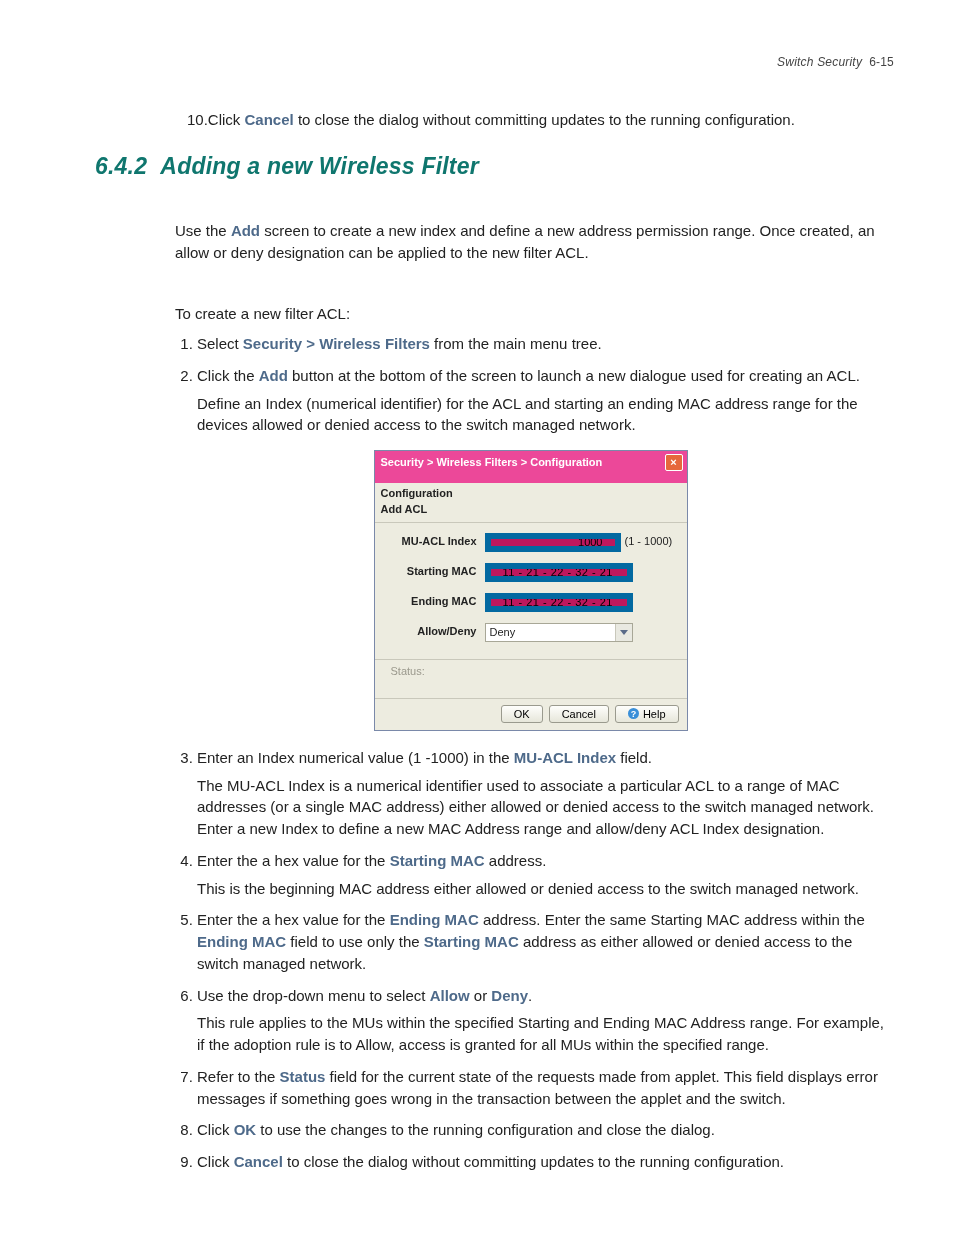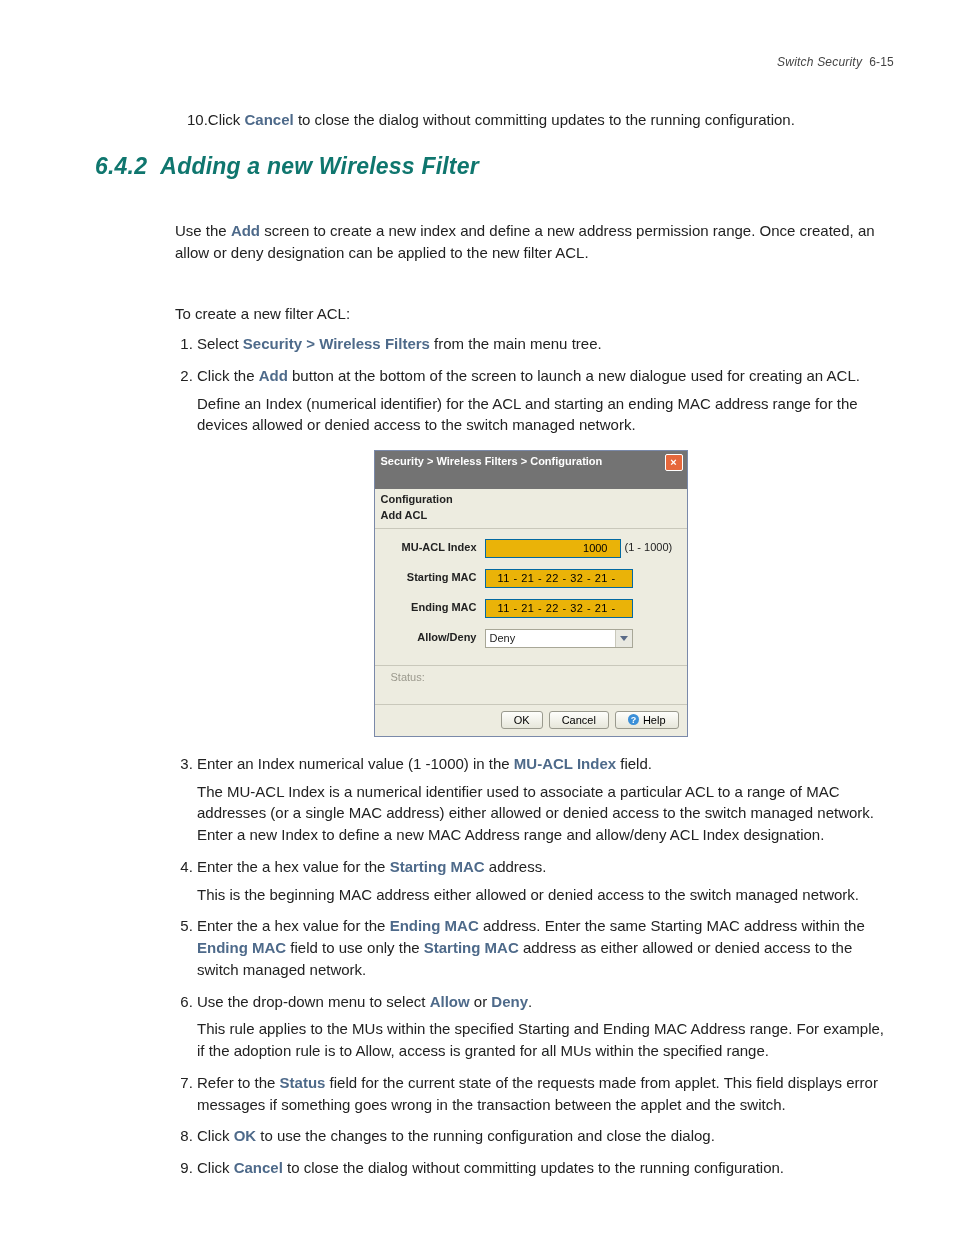--- a/index.html
+++ b/index.html
@@ -63,27 +63,27 @@
     margin: 14px 0 16px -30px;
   }
   .dialog {
     width: 312px;
     border: 1px solid #7a89a9;
     background: #edece0;
     font-family: "Segoe UI", Tahoma, Arial, sans-serif;
     font-size: 11px;
   }
   .dialog-title {
-    background: #737373;
+    background: #ec4899;
     color: #fff;
     font-weight: bold;
-    padding: 3px 4px 18px 6px;
+    padding: 3px 4px 12px 6px;
     display: flex;
     justify-content: space-between;
-    align-items: flex-start;
+    align-items: flex-end;
     font-size: 11px;
   }
   .close-btn {
     width: 16px;
     height: 15px;
     background: #e6683c;
     border: 1px solid #fff;
     border-radius: 2px;
     display: flex;
     align-items: center;
@@ -117,22 +117,22 @@
     text-align: right;
     font-weight: bold;
     font-size: 11px;
     padding-right: 8px;
   }
   .form-field {
     flex: 0 0 auto;
   }
   .num-input, .mac-input {
     height: 19px;
-    border: 1px solid #0369a1;
-    background: #eab308;
+    border: 6px solid #0369a1;
+    background: #be185d;
     font-family: inherit;
     font-size: 11px;
     padding: 0 12px;
     box-sizing: border-box;
   }
   .num-input { width: 136px; text-align: right; }
   .mac-input { width: 148px; text-align: right; letter-spacing: 0.5px; }
   .range-hint { font-size: 11px; padding-left: 4px; }
   .select-wrap {
     width: 148px;

